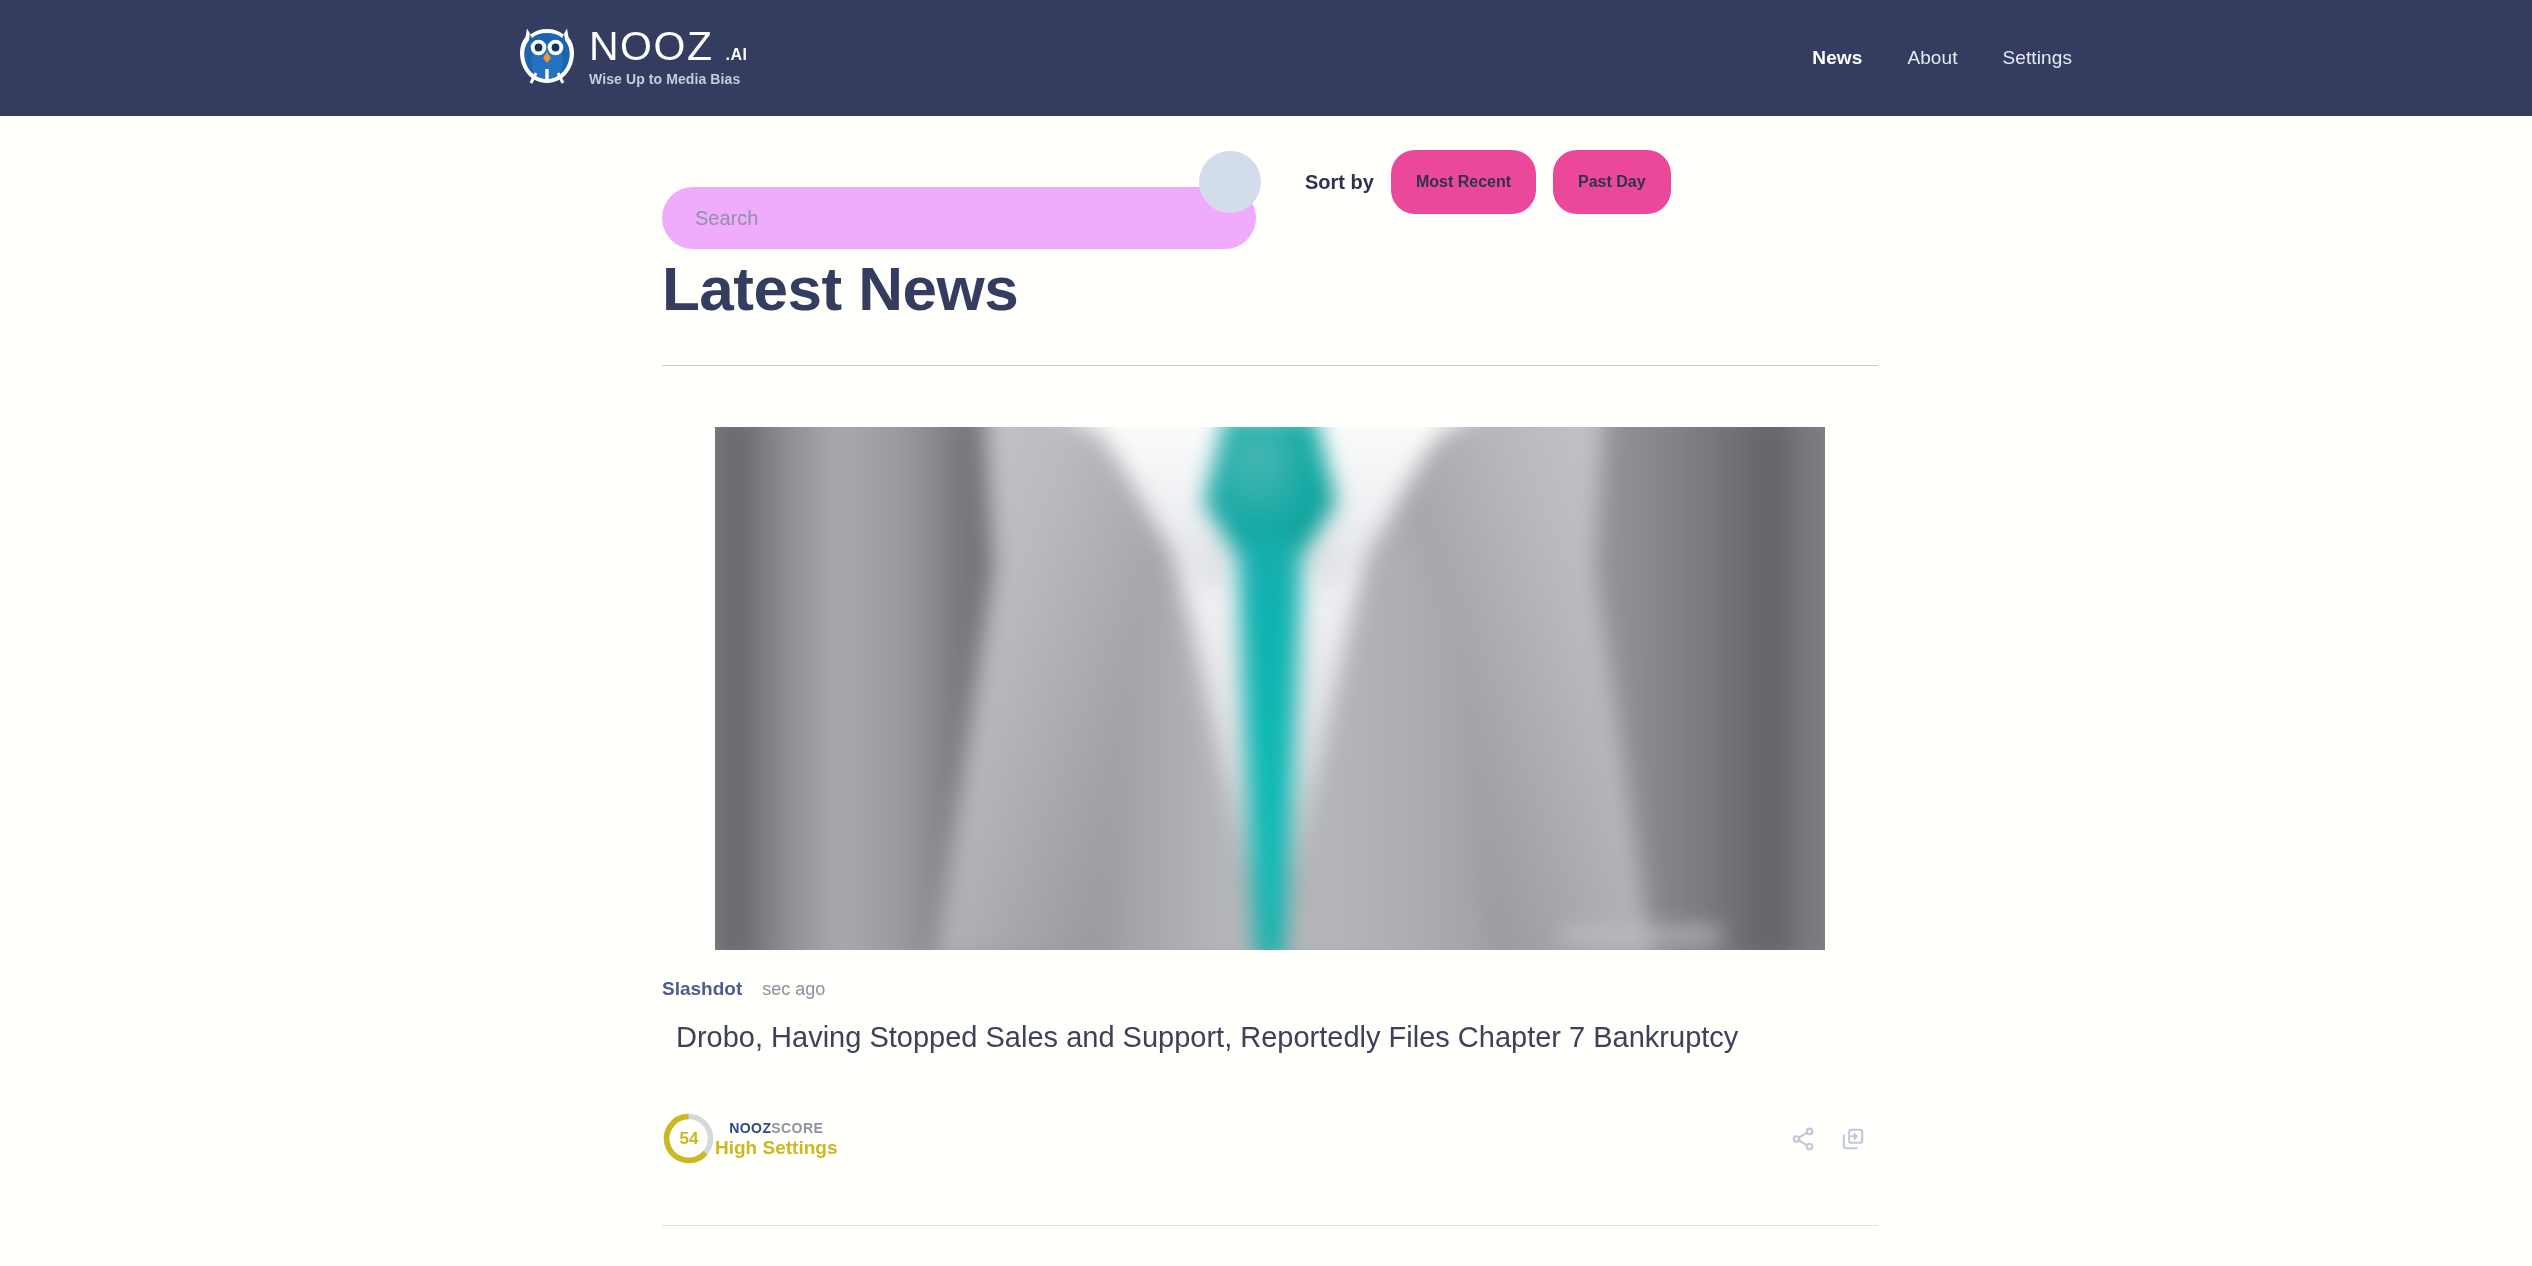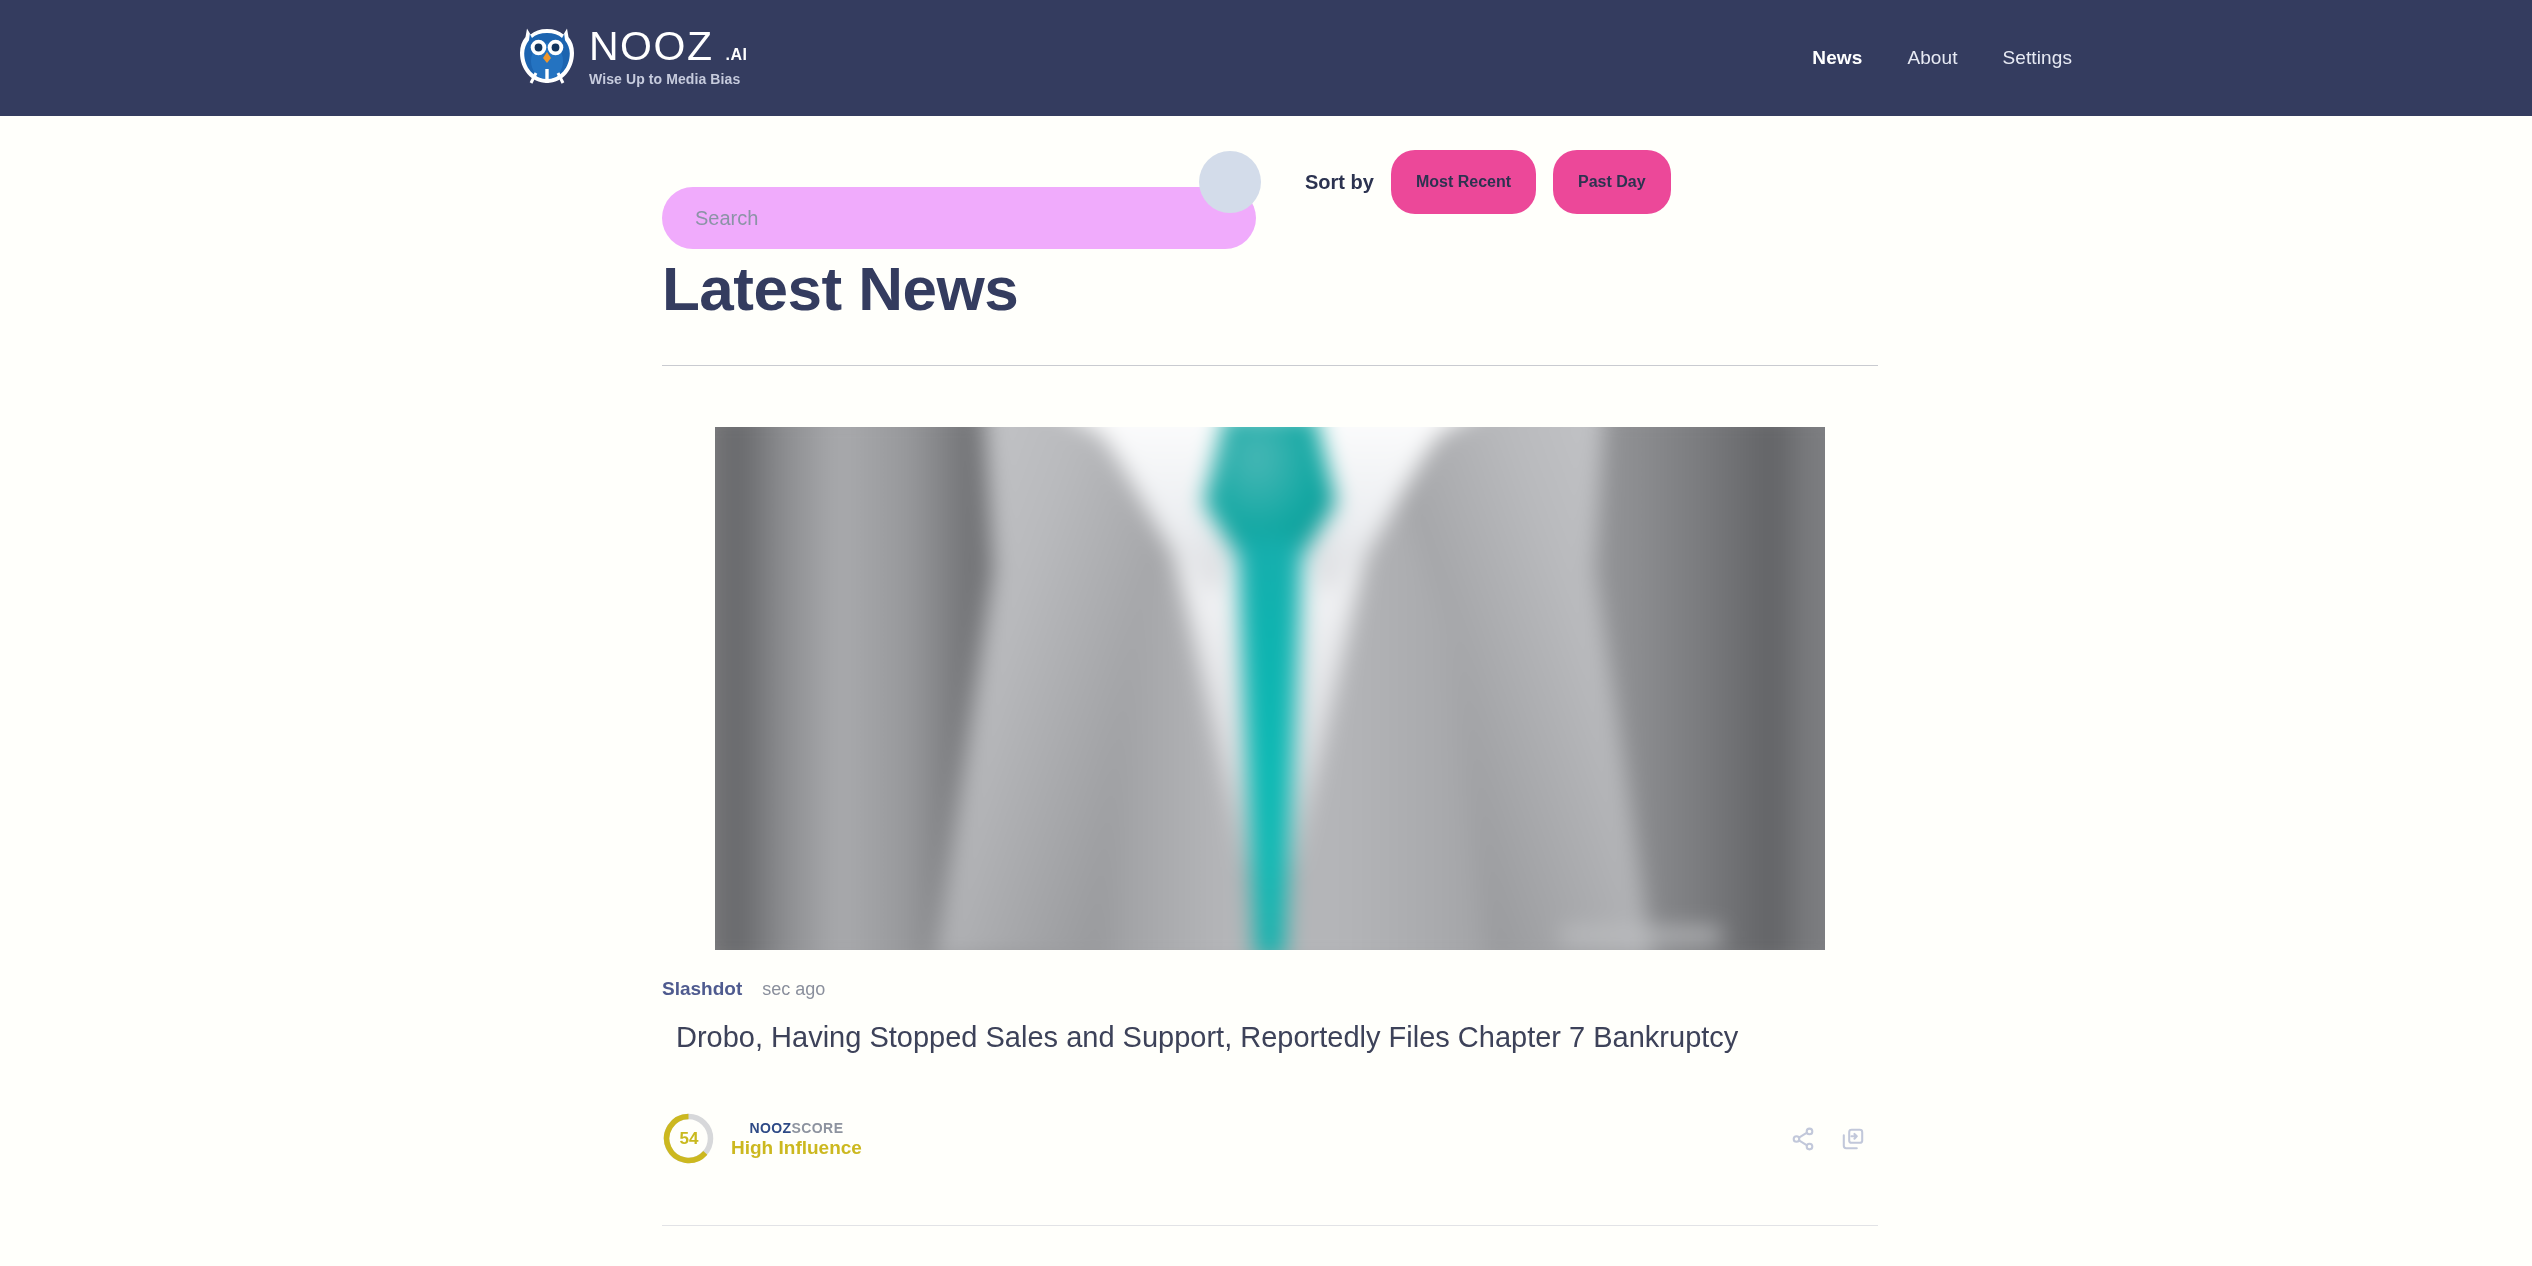--- a/index.html
+++ b/index.html
@@ -334,21 +334,20 @@
     left: 0;
     width: 1216px;
     display: flex;
     align-items: center;
     justify-content: space-between;
   }
 
   .score-block {
     display: flex;
     align-items: center;
-    gap: 16px;
   }
 
   .score-ring {
     position: relative;
     width: 53px;
     height: 53px;
     flex: none;
     cursor: pointer;
   }
 
@@ -476,21 +475,21 @@
           <svg viewBox="0 0 53 53" width="53" height="53">
             <circle cx="26.5" cy="26.5" r="22" fill="none" stroke="#d7d8da" stroke-width="5.5"></circle>
             <path d="M26.5 4.5 A22 22 0 1 0 43.3 40.9" fill="none" stroke="#ccb81f" stroke-width="5.5" stroke-linecap="butt"></path>
           </svg>
           <span class="score-value">54</span>
         </div>
         <div class="score-text">
           <div class="score-label">
             <span class="lbl-nooz">NOOZ</span><span class="lbl-score">SCORE</span>
           </div>
-          <div class="score-tier">High Influence</div>
+          <div class="score-tier">High Settings</div>
         </div>
       </div>
 
       <div class="article-actions">
         <svg class="action-icon" viewBox="0 0 24 24" fill="none" stroke="currentColor" stroke-width="1.9" stroke-linecap="round" stroke-linejoin="round">
           <circle cx="18" cy="5" r="2.6"></circle>
           <circle cx="6" cy="12" r="2.6"></circle>
           <circle cx="18" cy="19" r="2.6"></circle>
           <line x1="8.3" y1="10.8" x2="15.7" y2="6.2"></line>
           <line x1="8.3" y1="13.2" x2="15.7" y2="17.8"></line>

